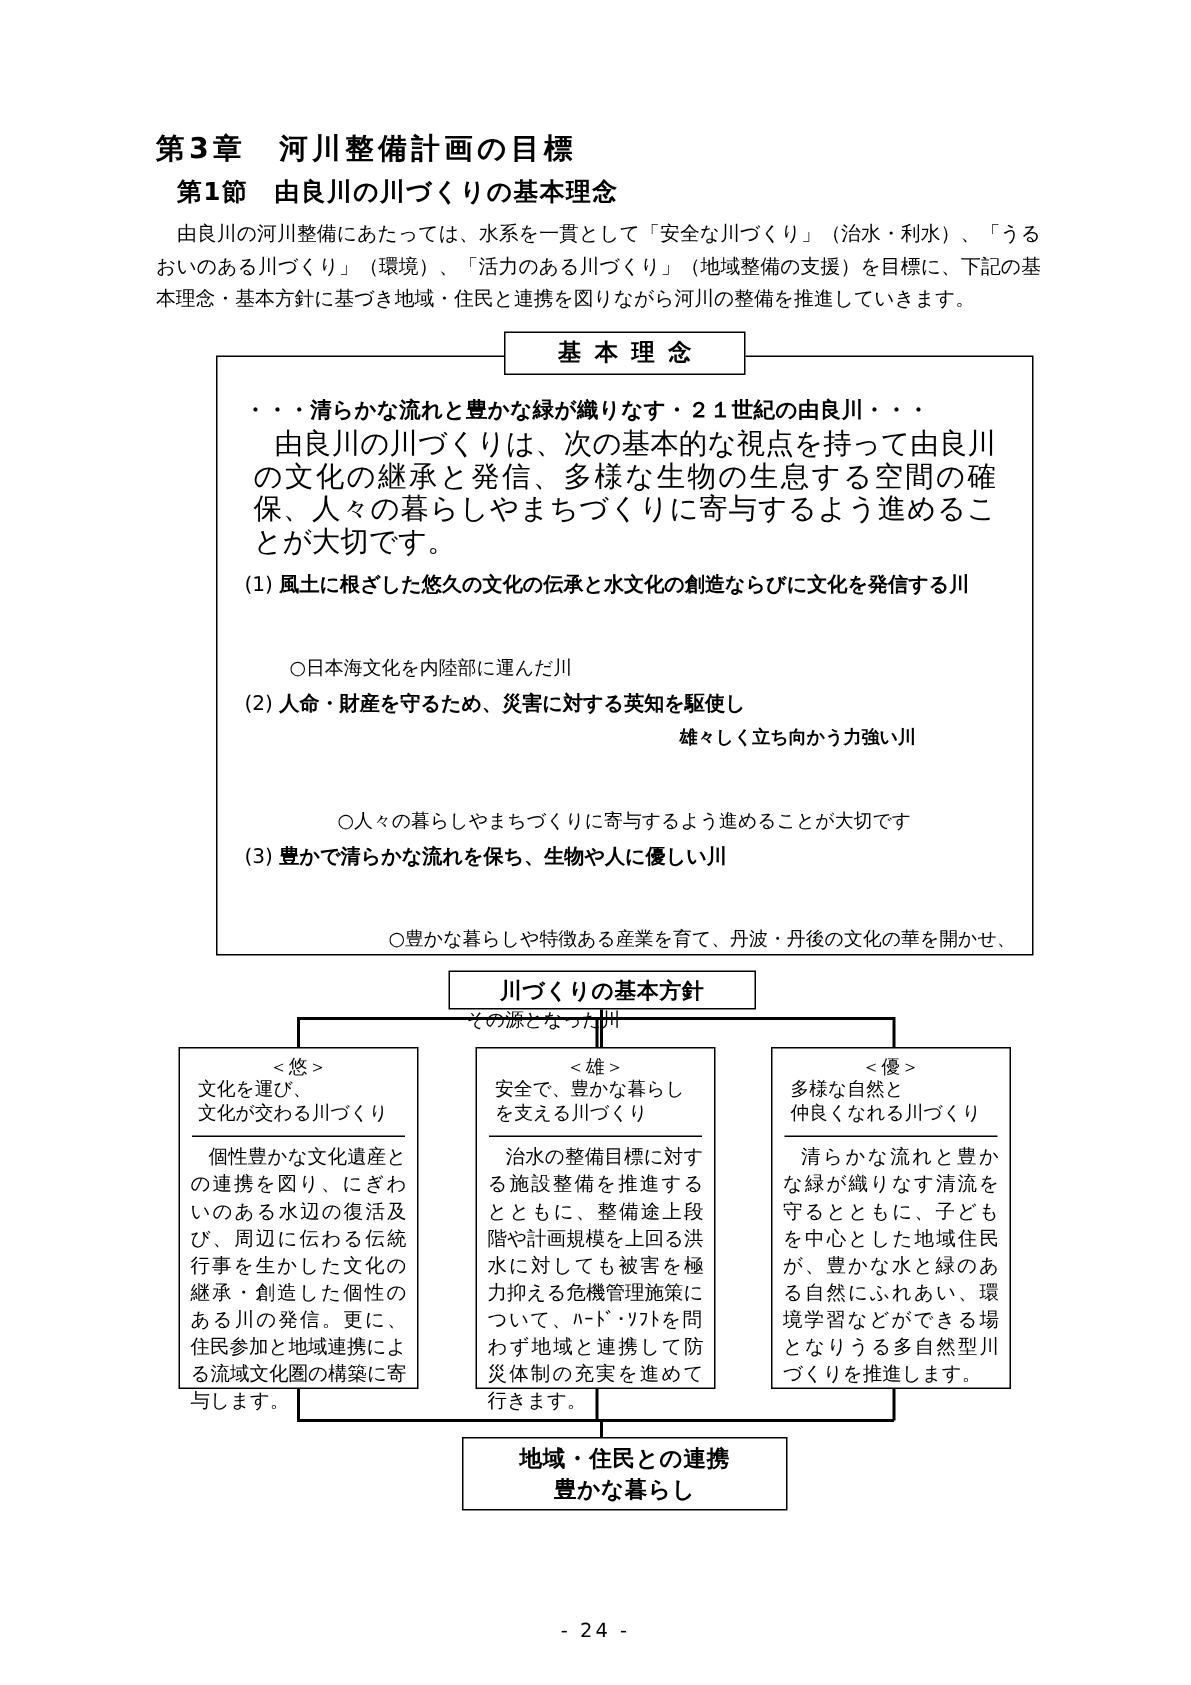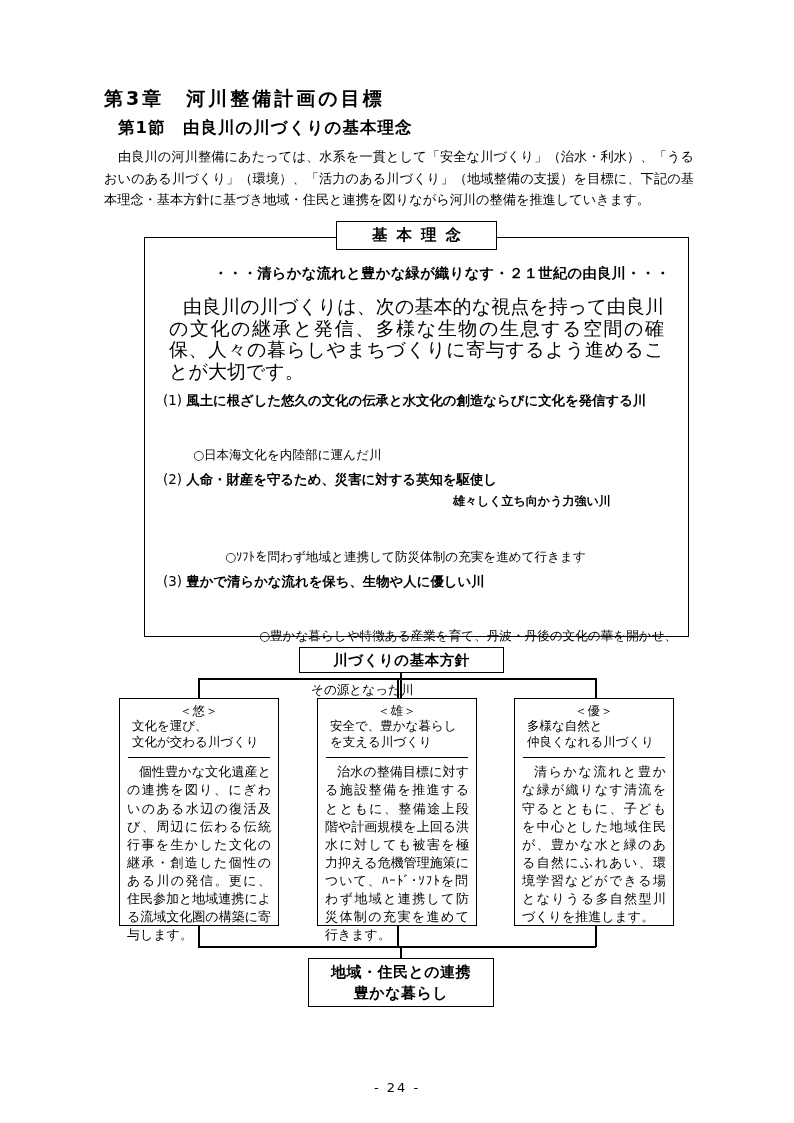--- a/index.html
+++ b/index.html
@@ -88,25 +88,25 @@
 
   .concept-inner {
     position: absolute;
     left: 0; top: 0;
     width: 100%;
     padding: 26px 18px 0 18px;
     box-sizing: border-box;
   }
 
   .tagline {
-    text-align: right;
+    text-align: left;
     font-size: 14.3px;
     font-weight: bold;
     letter-spacing: 0.3px;
-    margin-bottom: 13px;
+    margin-bottom: 3px;
     white-space: nowrap;
   }
 
   .para {
     font-size: 19px;
     line-height: 21.5px;
     text-align: justify;
     text-justify: inter-character;
     text-indent: 14px;
     padding: 0 6px;
@@ -211,21 +211,21 @@
     padding: 0 7px;
     text-align: justify;
     text-justify: inter-character;
     text-indent: 12px;
   }
 
   .bottom-box {
     position: absolute;
     left: 308px;
     top: 958px;
-    width: 186px;
+    width: 217px;
     height: 49px;
     border: 1.6px solid #000;
     box-sizing: border-box;
     display: flex;
     flex-direction: column;
     align-items: center;
     justify-content: center;
     background: #fff;
   }
   .bottom-line {
@@ -266,21 +266,21 @@
           <span class="item-num">(1)</span>
           <b>風土に根ざした悠久の文化の伝承と水文化の創造ならびに文化を発信する川</b>
         </div>
         <div class="item-sub indent-1">○日本海文化を内陸部に運んだ川</div>
 
         <div class="item-head">
           <span class="item-num">(2)</span>
           <b>人命・財産を守るため、災害に対する英知を駆使し</b>
         </div>
         <div class="align-right-ish">雄々しく立ち向かう力強い川</div>
-        <div class="item-sub indent-2">○ｿﾌﾄを問わず地域と連携して防災体制の充実を進めて行きます</div>
+        <div class="item-sub indent-2">○人々の暮らしやまちづくりに寄与するよう進めることが大切です</div>
 
         <div class="item-head">
           <span class="item-num">(3)</span>
           <b>豊かで清らかな流れを保ち、生物や人に優しい川</b>
         </div>
         <div class="item-sub indent-3">○豊かな暮らしや特徴ある産業を育て、丹波・丹後の文化の華を開かせ、</div>
         <div class="item-sub" style="padding-left:148px;">その源となった川</div>
       </div>
 
     </div>

